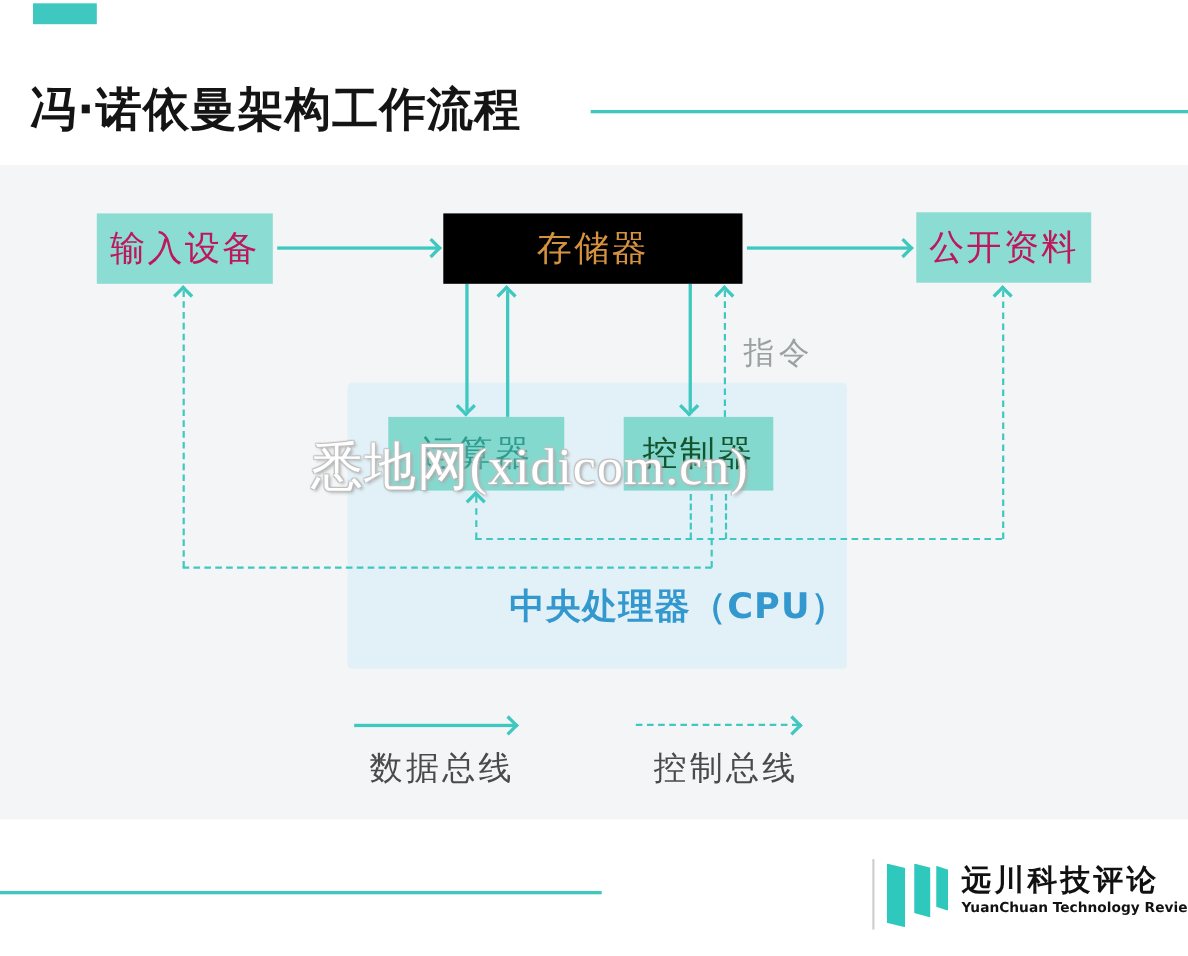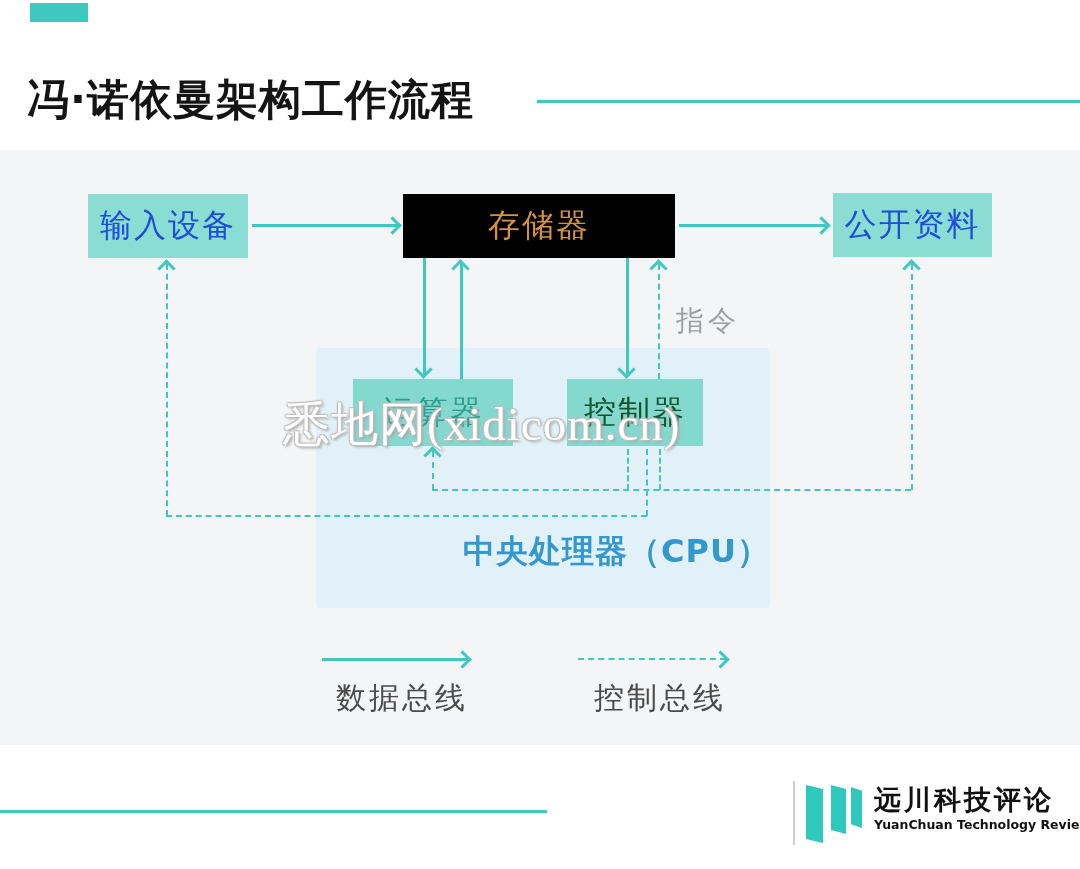--- a/index.html
+++ b/index.html
@@ -15,21 +15,21 @@
     position:absolute; left:27px; top:72px;
     font-size:42px; font-weight:bold; color:#141414; letter-spacing:1px; white-space:nowrap;
   }
   .title-rule { position:absolute; left:537px; right:0; top:100px; height:3px; background:#3FC8C0; }
   
   .stage { position:absolute; left:0; top:150px; width:1080px; height:595px; background:#F4F5F6; }
   .node {
     position:absolute; display:flex; align-items:center; justify-content:center;
     font-size:32px; letter-spacing:2px; white-space:nowrap;
   }
-  .node.teal { background:#8BDCD3; color:#1d4ed8; }
+  .node.teal { background:#8BDCD3; color:#be185d; }
   .node.orange { background:#000000; color:#D6923F; }
   .node-input  { left:88px;  top:44px;  width:160px; height:64px; }
   .node-memory { left:403px; top:44px;  width:272px; height:64px; }
   .node-output { left:833px; top:43px;  width:159px; height:64px; }
   .cpu-panel { position:absolute; left:316px; top:198px; width:454px; height:260px; background:#E2F1F8; border-radius:4px; }
   .node-alu  { left:353px; top:229px; width:160px; height:67px; background:#84D9CF; color:#2E9B8E; }
   .node-ctrl { left:567px; top:229px; width:136px; height:67px; background:#84D9CF; color:#14532d; }
   .cpu-label {
     position:absolute; left:316px; top:380px; width:454px; text-align:right;
     font-size:32px; font-weight:bold; color:#3398CD; letter-spacing:1px;

